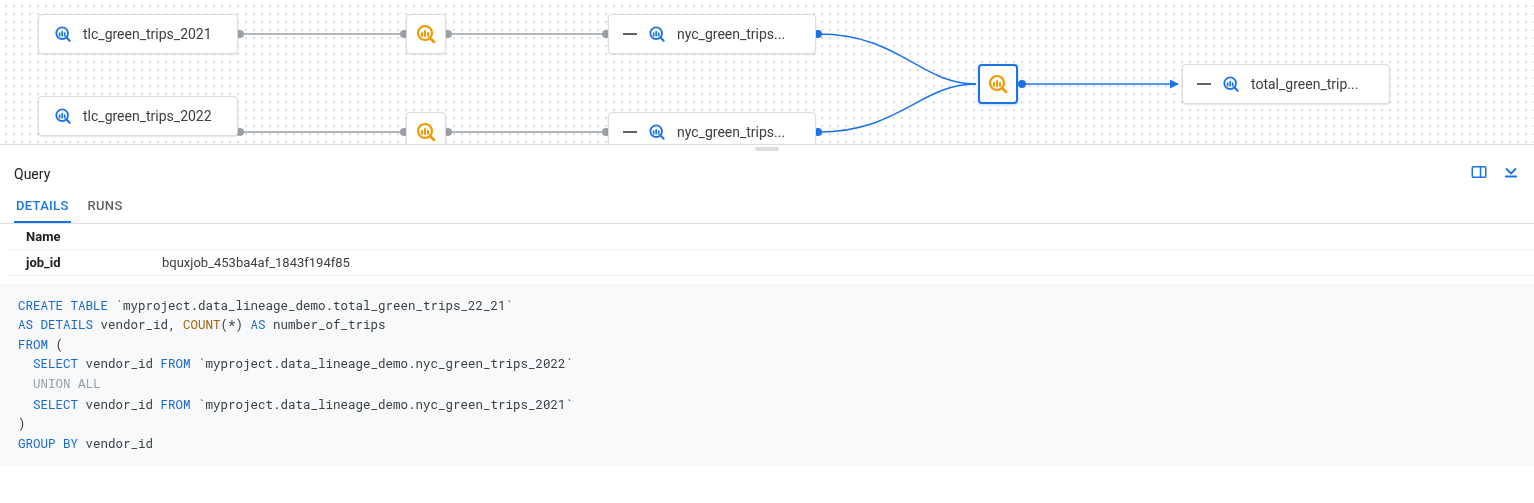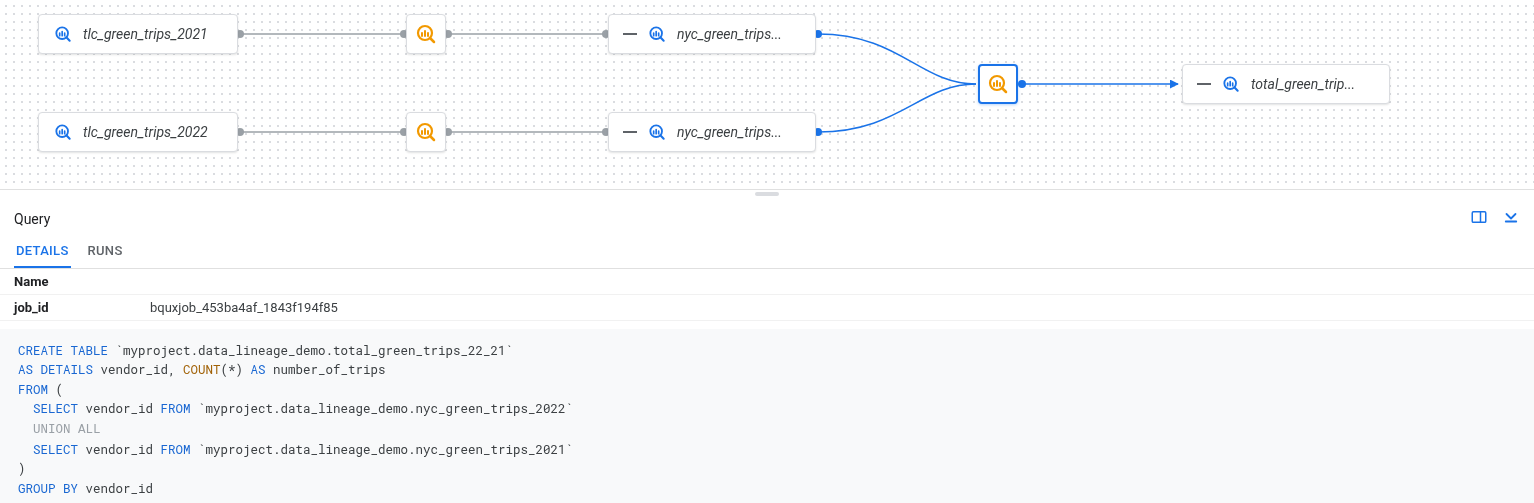--- a/index.html
+++ b/index.html
@@ -1,26 +1,25 @@
 <!DOCTYPE html>
 <html><head>
 <meta charset="utf-8">
 <style>
 * { box-sizing: border-box; margin: 0; padding: 0; }
 body { font-family: 'Google Sans', Roboto, Arial, sans-serif; font-size: 13px; color: #202124; background: #fff; }
 
 .graph-panel {
   position: relative;
-  height: 190px;
+  height: 145px;
   background-image: radial-gradient(circle, #dadce0 1px, transparent 1px);
   background-size: 8px 8px;
   background-position: 2px 2px;
   border-bottom: 1px solid #e0e0e0;
   overflow: hidden;
-  font-style: italic;
 }
 
 .node {
   position: absolute;
   display: flex;
   align-items: center;
   background: #fff;
   border: 1px solid #dadce0;
   border-radius: 4px;
   padding: 8px 14px;
@@ -67,21 +66,21 @@
 .tabs {
   display: flex; gap: 15px; padding: 0 14px; border-bottom: 1px solid #e0e0e0;
 }
 .tab {
   padding: 8px 2px; font-size: 13px; font-weight: 500; letter-spacing: 0.3px;
   color: #5f6368; border-bottom: 2px solid transparent; cursor: pointer;
 }
 .tab.active { color: #1a73e8; border-bottom-color: #1a73e8; }
 
 .kv-row {
-  display: flex; padding: 5px 14px; border-bottom: 1px solid #f1f1f1; font-size: 13px;
+  display: flex; padding: 5px 20px; border-bottom: 1px solid #f1f1f1; font-size: 13px; margin-left: 6px;
 }
 .kv-row .k { width: 136px; font-weight: 700; color: #202124; }
 .kv-row .v { color: #3c4043; }
 
 .sql-block {
   background: #f8f9fa;
   padding: 12px 18px;
   font-family: 'Roboto Mono', Menlo, Consolas, monospace;
   font-size: 12.5px;
   line-height: 1.55;
@@ -155,21 +154,21 @@
     <span class="icon-bq">
       <svg viewBox="0 0 24 24">
           <circle cx="11" cy="11" r="7" fill="none" stroke="#1a73e8" stroke-width="2.2"></circle>
           <path d="M8 11 L8 14 M11 9 L11 14 M14 11 L14 14" stroke="#1a73e8" stroke-width="2" stroke-linecap="round"></path>
           <path d="M16 16 L20 20" stroke="#1a73e8" stroke-width="2.5" stroke-linecap="round"></path>
         </svg>
     </span>
     <span class="node-text">nyc_green_trips...</span>
   </div>
 
-  <div class="node" style="left:38px; top:112px; width:200px;">
+  <div class="node" style="left:38px; top:96px; width:200px;">
     <span class="icon-bq">
       <svg viewBox="0 0 24 24">
           <circle cx="11" cy="11" r="7" fill="none" stroke="#1a73e8" stroke-width="2.2"></circle>
           <path d="M8 11 L8 14 M11 9 L11 14 M14 11 L14 14" stroke="#1a73e8" stroke-width="2" stroke-linecap="round"></path>
           <path d="M16 16 L20 20" stroke="#1a73e8" stroke-width="2.5" stroke-linecap="round"></path>
         </svg>
     </span>
     <span class="node-text">tlc_green_trips_2022</span>
   </div>
   <div class="node process" style="left:406px; top:112px;">

